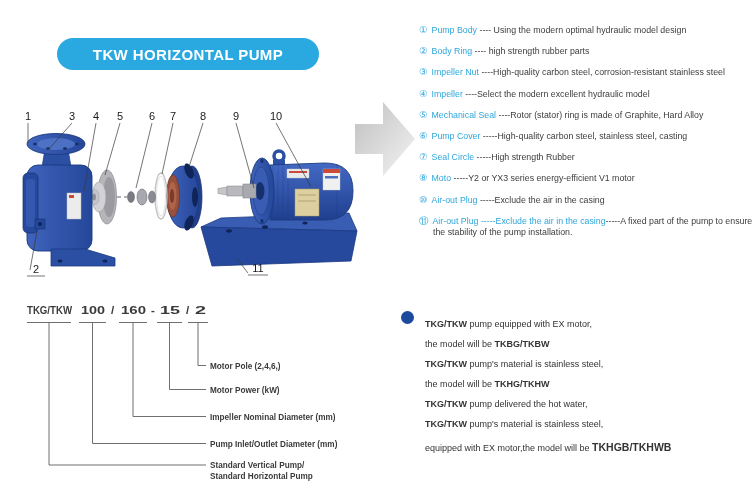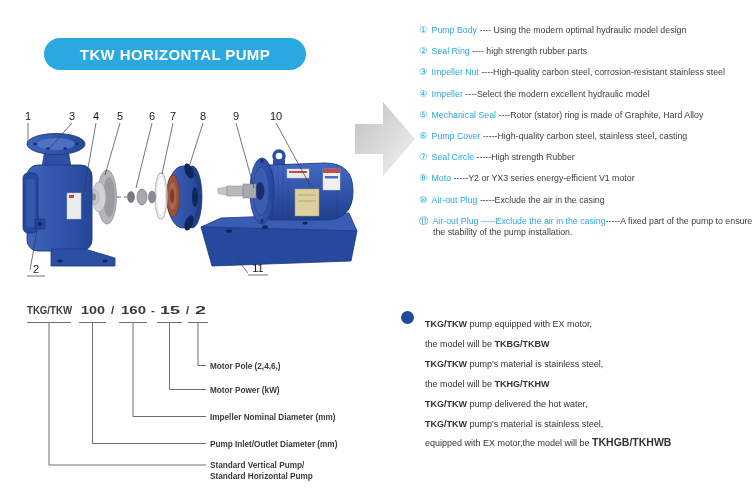--- a/index.html
+++ b/index.html
@@ -2,21 +2,21 @@
 <html><head>
 <meta charset="utf-8">
 <style>
   html,body{margin:0;padding:0;}
   body{
     width:756px;height:500px;position:relative;background:#ffffff;
     font-family:"Liberation Sans", sans-serif;overflow:hidden;
     -webkit-font-smoothing:antialiased;
   }
   .banner{
-    position:absolute;left:44px;top:38px;width:262px;height:32px;
+    position:absolute;left:57px;top:38px;width:262px;height:32px;
     background:#29a9e0;border-radius:16px;
     display:flex;align-items:center;justify-content:center;
   }
   .banner span{
     color:#ffffff;font-weight:bold;font-size:15px;letter-spacing:.4px;
   }
   .diagram-svg{position:absolute;left:15px;top:103px;width:345px;height:185px;}
   .arrow-svg{position:absolute;left:353px;top:96px;width:64px;height:86px;}
 
   .parts-list{position:absolute;left:419px;top:24px;width:336px;}
@@ -32,21 +32,21 @@
   .model-svg text{fill:#3a3a3a;}
   .mtoken{font-size:11.5px;font-weight:bold;fill:#333333;}
   .mlabel{font-size:8.2px;font-weight:bold;fill:#3a3a3a;}
   .mline{stroke:#6f6f6f;stroke-width:1;fill:none;}
 
   .callout-num{font-size:11px;fill:#1a1a1a;}
   .leader{stroke:#3a3a3a;stroke-width:.7;fill:none;}
 
   .notes{position:absolute;left:425px;top:314px;width:325px;}
   .nline{height:20px;line-height:20px;font-size:9px;color:#333333;white-space:pre;}
-  .nline.tight{height:14px;line-height:17px;}
+  .nline.tight{height:14px;line-height:10px;margin-top:8px;}
   .nb{font-weight:bold;}
   .nb.big{font-size:10.5px;}
   .bullet{
     position:absolute;left:401px;top:311px;width:13px;height:13px;
     border-radius:50%;background:#1c4b9e;
   }
 </style>
 </head>
 <body>
 
@@ -195,21 +195,21 @@
     <linearGradient id="gArrow" x1="0" y1="0" x2="1" y2="1">
       <stop offset="0" stop-color="#bfbfbf"></stop>
         <stop offset="1" stop-color="#f4f4f4"></stop>
     </linearGradient>
   </defs>
   <polygon points="2,28 30,28 30,6 62,43 30,80 30,58 2,58" fill="url(#gArrow)"></polygon>
 </svg>
 
 <div class="parts-list">
   <div class="part-item"><span class="pnum">①</span><span class="pname">Pump Body</span><span class="pdesc"> ---- Using the modern optimal hydraulic model design</span></div>
-  <div class="part-item"><span class="pnum">②</span><span class="pname">Seal Ring</span><span class="pdesc"> ---- high strength rubber parts</span></div>
+  <div class="part-item"><span class="pnum">②</span><span class="pname">Body Ring</span><span class="pdesc"> ---- high strength rubber parts</span></div>
   <div class="part-item"><span class="pnum">③</span><span class="pname">Impeller Nut</span><span class="pdesc"> ----High-quality carbon steel, corrosion-resistant stainless steel</span></div>
   <div class="part-item"><span class="pnum">④</span><span class="pname">Impeller</span><span class="pdesc"> ----Select the modern excellent hydraulic model</span></div>
   <div class="part-item"><span class="pnum">⑤</span><span class="pname">Mechanical Seal</span><span class="pdesc"> ----Rotor (stator) ring is made of Graphite, Hard Alloy</span></div>
   <div class="part-item"><span class="pnum">⑥</span><span class="pname">Pump Cover</span><span class="pdesc"> -----High-quality carbon steel, stainless steel, casting</span></div>
   <div class="part-item"><span class="pnum">⑦</span><span class="pname">Seal Circle</span><span class="pdesc"> -----High strength Rubber</span></div>
   <div class="part-item"><span class="pnum">⑧</span><span class="pname">Moto</span><span class="pdesc"> -----Y2 or YX3 series energy-efficient V1 motor</span></div>
   <div class="part-item"><span class="pnum">⑩</span><span class="pname">Air-out Plug</span><span class="pdesc"> -----Exclude the air in the casing</span></div>
   <div class="part-item"><span class="pnum">⑪</span><span class="pname">Air-out Plug -----Exclude the air in the casing</span><span class="pdesc">-----A fixed part of the pump to ensure the stability of the pump installation.</span></div>
 </div>
 

